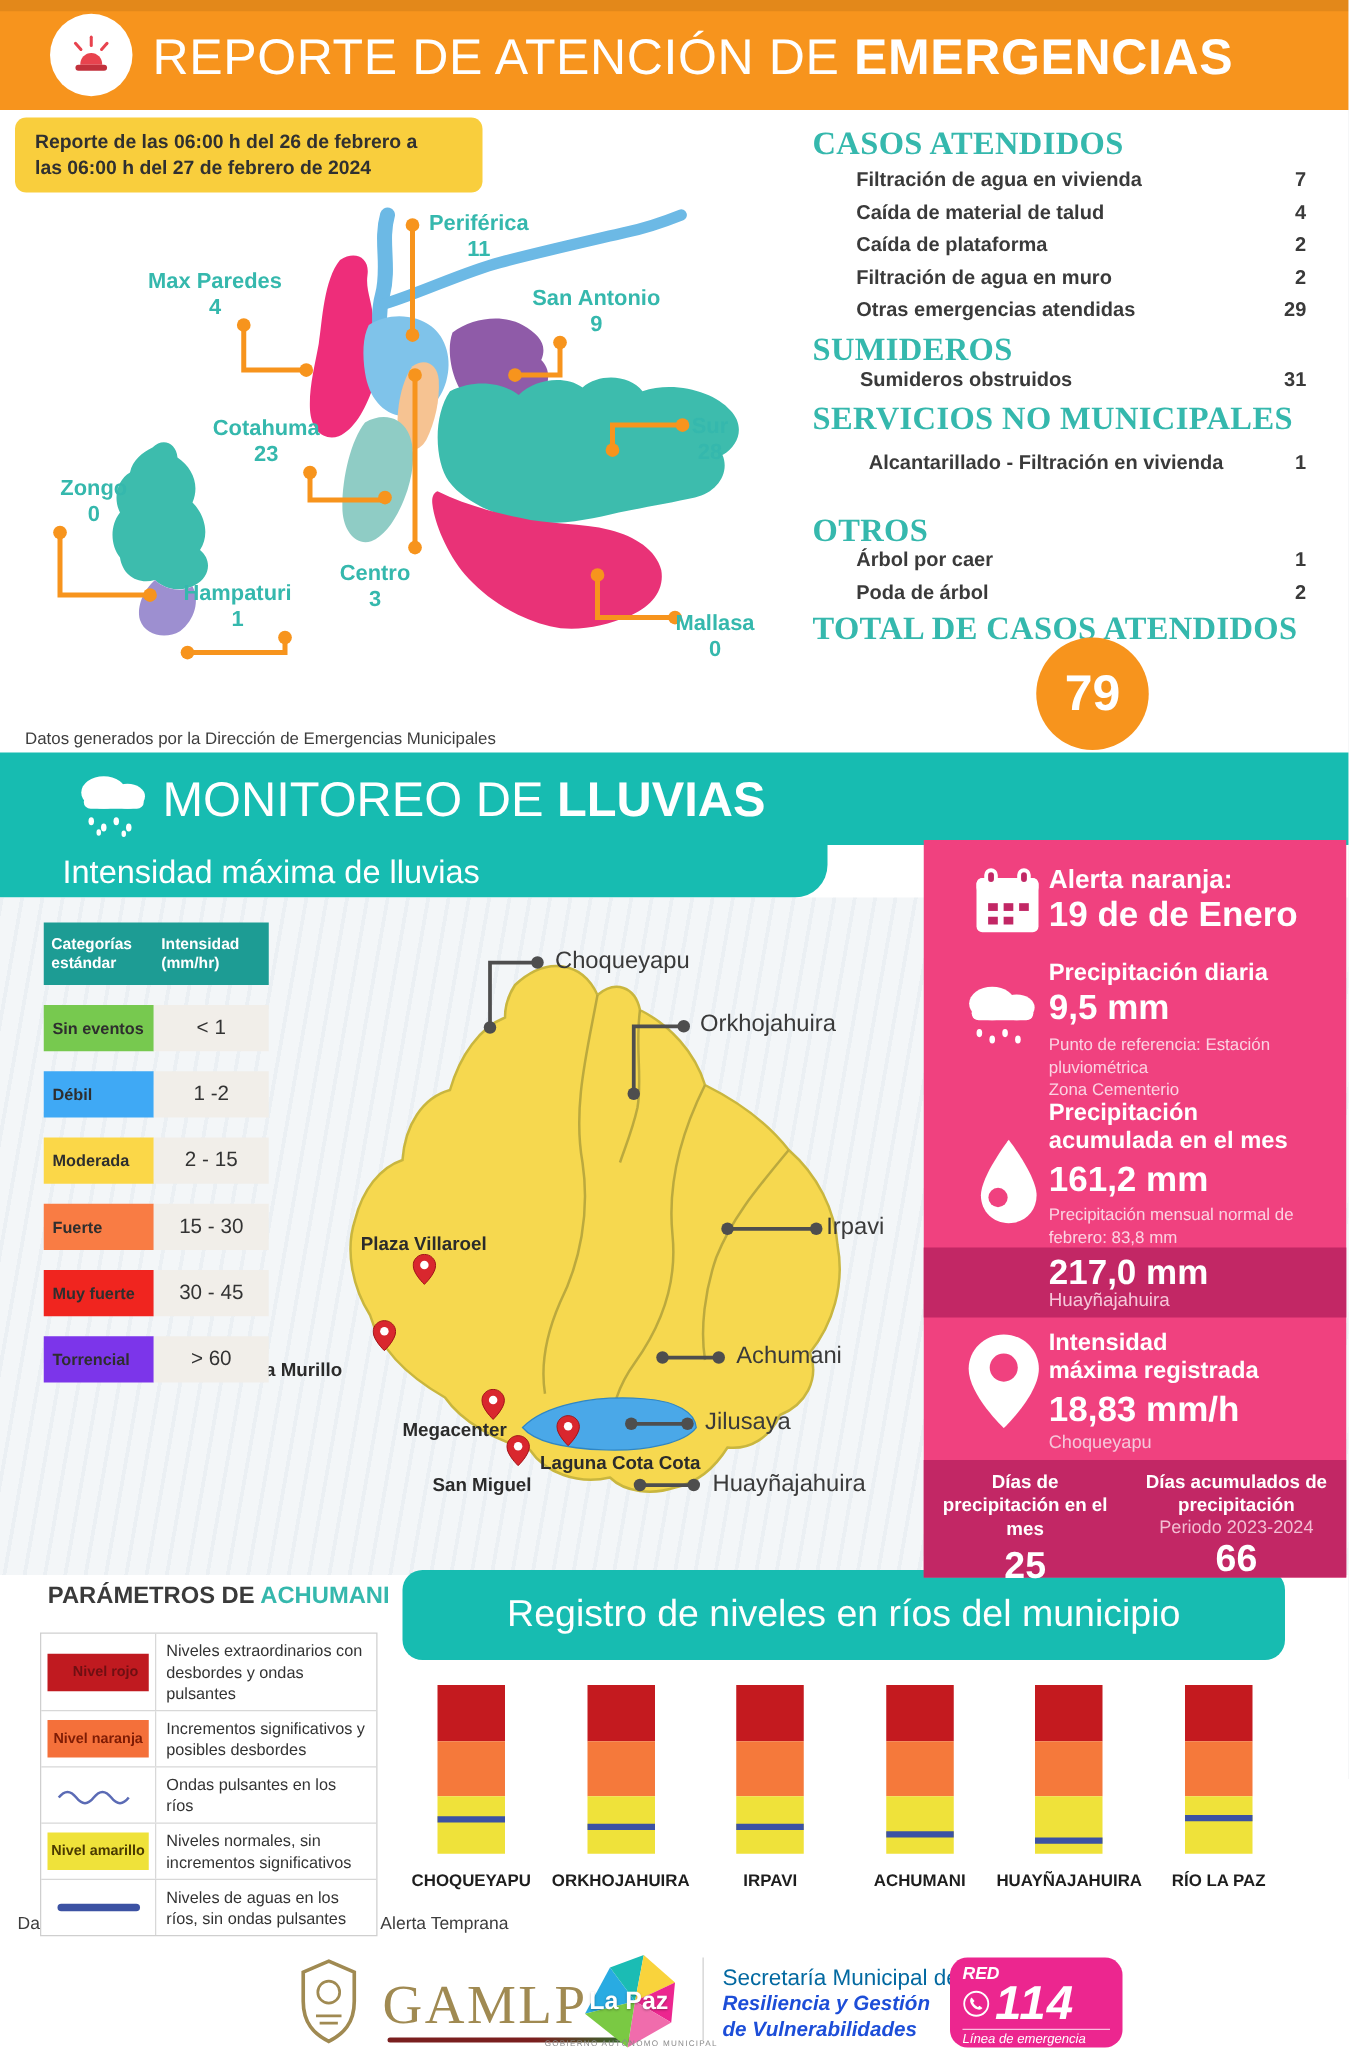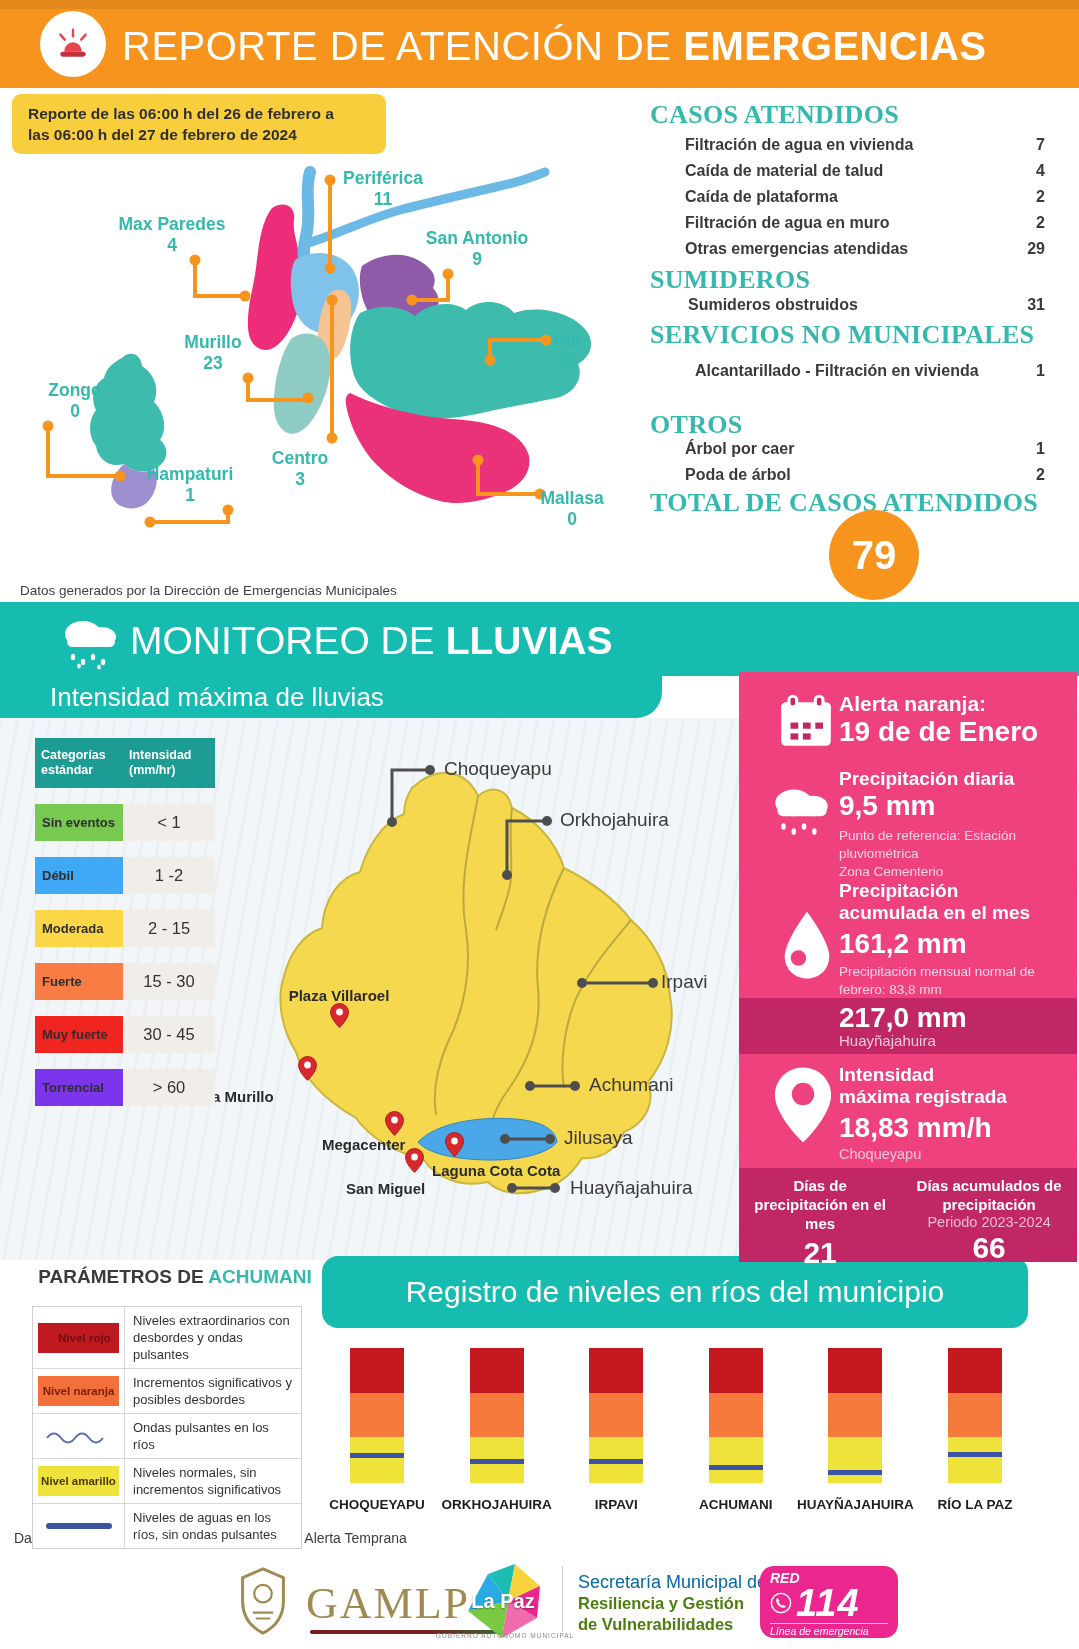--- a/index.html
+++ b/index.html
@@ -81,21 +81,21 @@
 
   
   .gamlp-txt{position:absolute;left:306px;top:1578px;font-family:"Liberation Serif",serif;font-size:44px;color:#A08A52;letter-spacing:2px;}
   .gamlp-swoosh{position:absolute;left:310px;top:1630px;width:196px;height:4px;border-radius:2px;background:linear-gradient(90deg,#7a1f1f 60%,#2f6e2f);}
   .lapaz{position:absolute;left:458px;top:1556px;width:90px;height:90px;}
   .lapaz-txt{position:absolute;left:0;top:34px;width:90px;text-align:center;color:#fff;font-weight:bold;font-size:20px;text-shadow:0 1px 2px rgba(0,0,0,.35);}
   .lapaz-sub{position:absolute;left:430px;top:1632px;width:150px;text-align:center;font-size:6.5px;letter-spacing:1px;color:#8a8a8a;}
   .vdiv{position:absolute;left:562px;top:1566px;width:1px;height:66px;background:#CFCFCF;}
   .secretaria{position:absolute;left:578px;top:1572px;line-height:21px;}
   .sec1{font-size:18px;color:#0369a1;}
-  .sec2{font-size:16.5px;font-weight:bold;color:#4d7c0f;}
+  .sec2{font-size:16.5px;font-weight:bold;color:#1d4ed8;font-style:italic;}
   .badge{position:absolute;left:760px;top:1566px;width:138px;height:72px;background:var(--red114-pink,#EC268F);border-radius:14px;color:#fff;box-sizing:border-box;padding:6px 10px 4px;}
   .badge .red{font-style:italic;font-weight:bold;font-size:14px;line-height:13px;}
   .badge .num-row{display:flex;align-items:center;gap:4px;}
   .badge .num{font-style:italic;font-weight:bold;font-size:38px;line-height:36px;letter-spacing:1px;}
   .badge .line{height:1px;background:rgba(255,255,255,.7);margin:2px 0 1px;}
   .badge .sub{font-style:italic;font-size:10.5px;}
 </style>
 </head>
 <body>
 
@@ -184,21 +184,21 @@
       </div>
     <div class="dml" style="left:172px;top:66px;">
         <div>Max Paredes</div>
         <div>4</div>
       </div>
     <div class="dml" style="left:477px;top:80px;">
         <div>San Antonio</div>
         <div>9</div>
       </div>
     <div class="dml" style="left:213px;top:184px;">
-        <div>Murillo</div>
+        <div>Cotahuma</div>
         <div>23</div>
       </div>
     <div class="dml" style="left:75px;top:232px;">
         <div>Zongo</div>
         <div>0</div>
       </div>
     <div class="dml" style="left:190px;top:316px;">
         <div>Hampaturi</div>
         <div>1</div>
       </div>
@@ -450,21 +450,21 @@
     <div class="abs" style="left:100px;top:392px;width:225px;">
       <div class="p-lab">Intensidad</div>
       <div class="p-lab">máxima registrada</div>
       <div class="p-big" style="margin-top:4px;">18,83 mm/h</div>
       <div style="font-size:14.5px;color:#F6C7DA;margin-top:2px;">Choqueyapu</div>
     </div>
 
     <div class="p-band" style="top:496px;height:94px;display:flex;">
       <div style="width:48%;text-align:center;padding-top:8px;">
         <div style="font-size:15px;font-weight:bold;line-height:19px;padding:0 14px;">Días de precipitación en el mes</div>
-        <div style="font-size:30px;font-weight:bold;margin-top:3px;">21</div>
+        <div style="font-size:30px;font-weight:bold;margin-top:3px;">25</div>
       </div>
       <div style="width:52%;text-align:center;padding-top:8px;">
         <div style="font-size:15px;font-weight:bold;line-height:19px;padding:0 6px;">Días acumulados de precipitación</div>
         <div style="font-size:14.5px;color:#F3BED3;line-height:17px;">Periodo 2023-2024</div>
         <div style="font-size:30px;font-weight:bold;">66</div>
       </div>
     </div>
   </div>
 
   <div class="niv-title"><span>PARÁMETROS DE </span><span class="acc">ACHUMANI</span></div>

